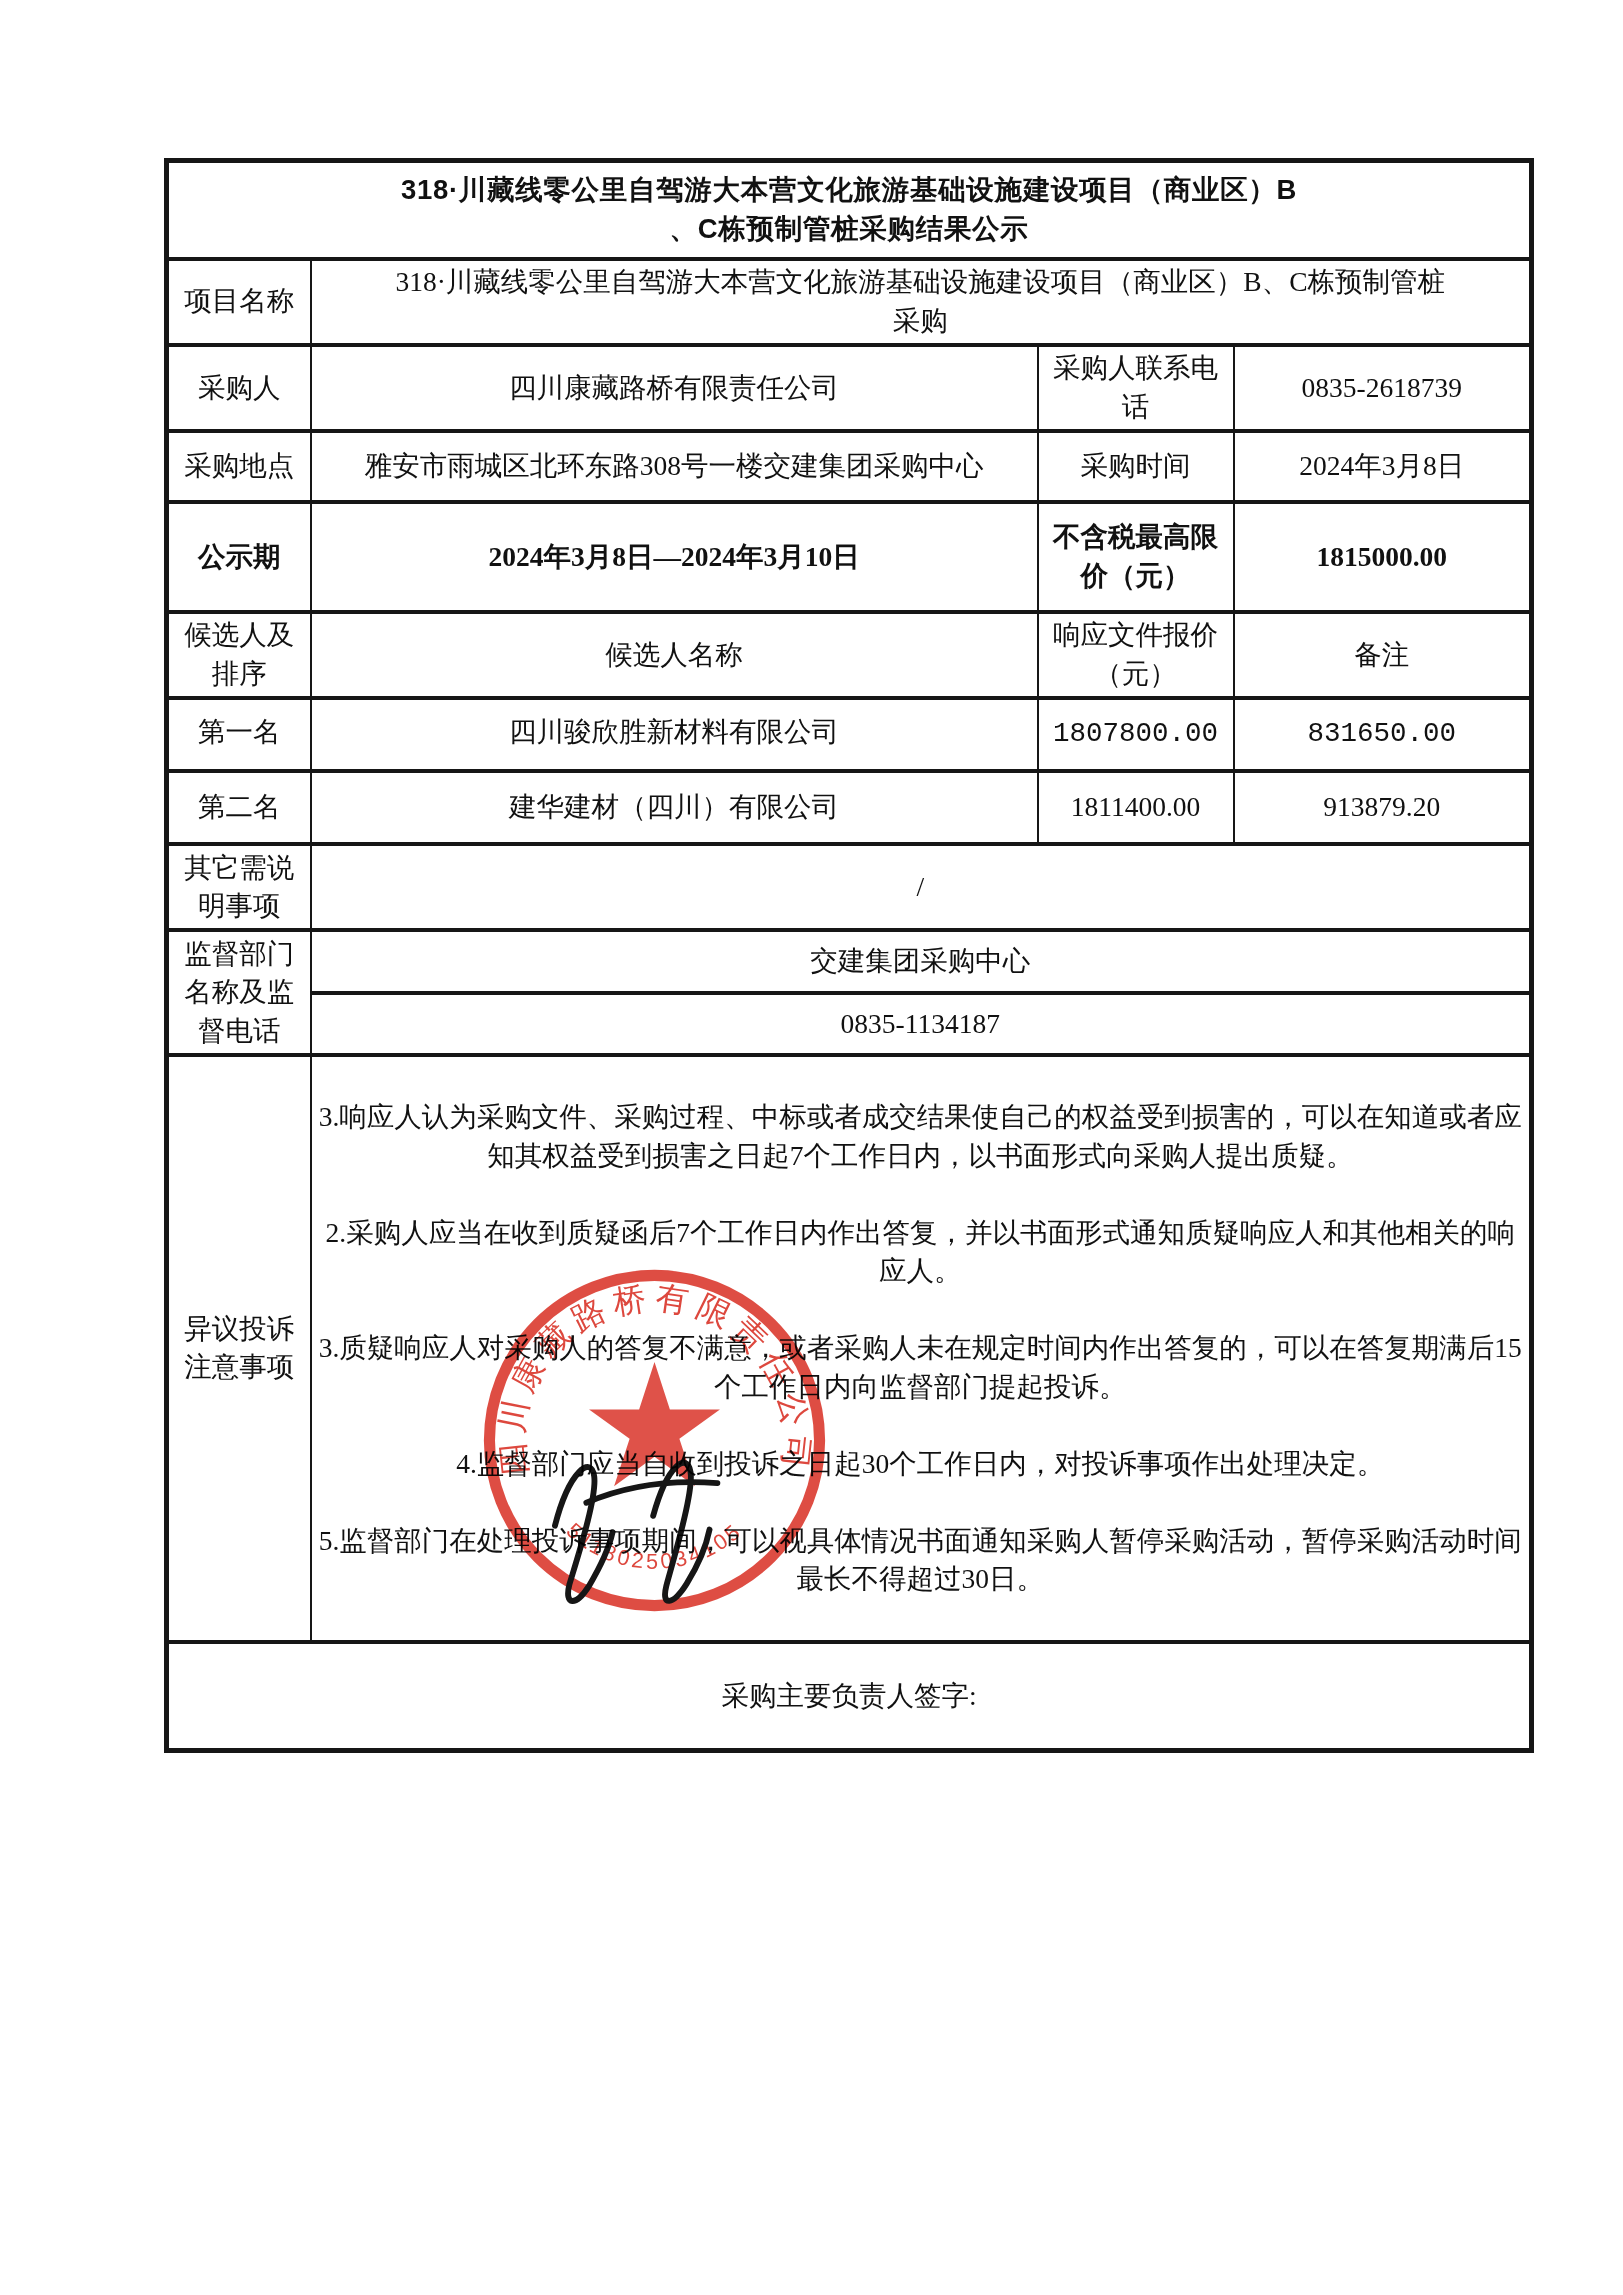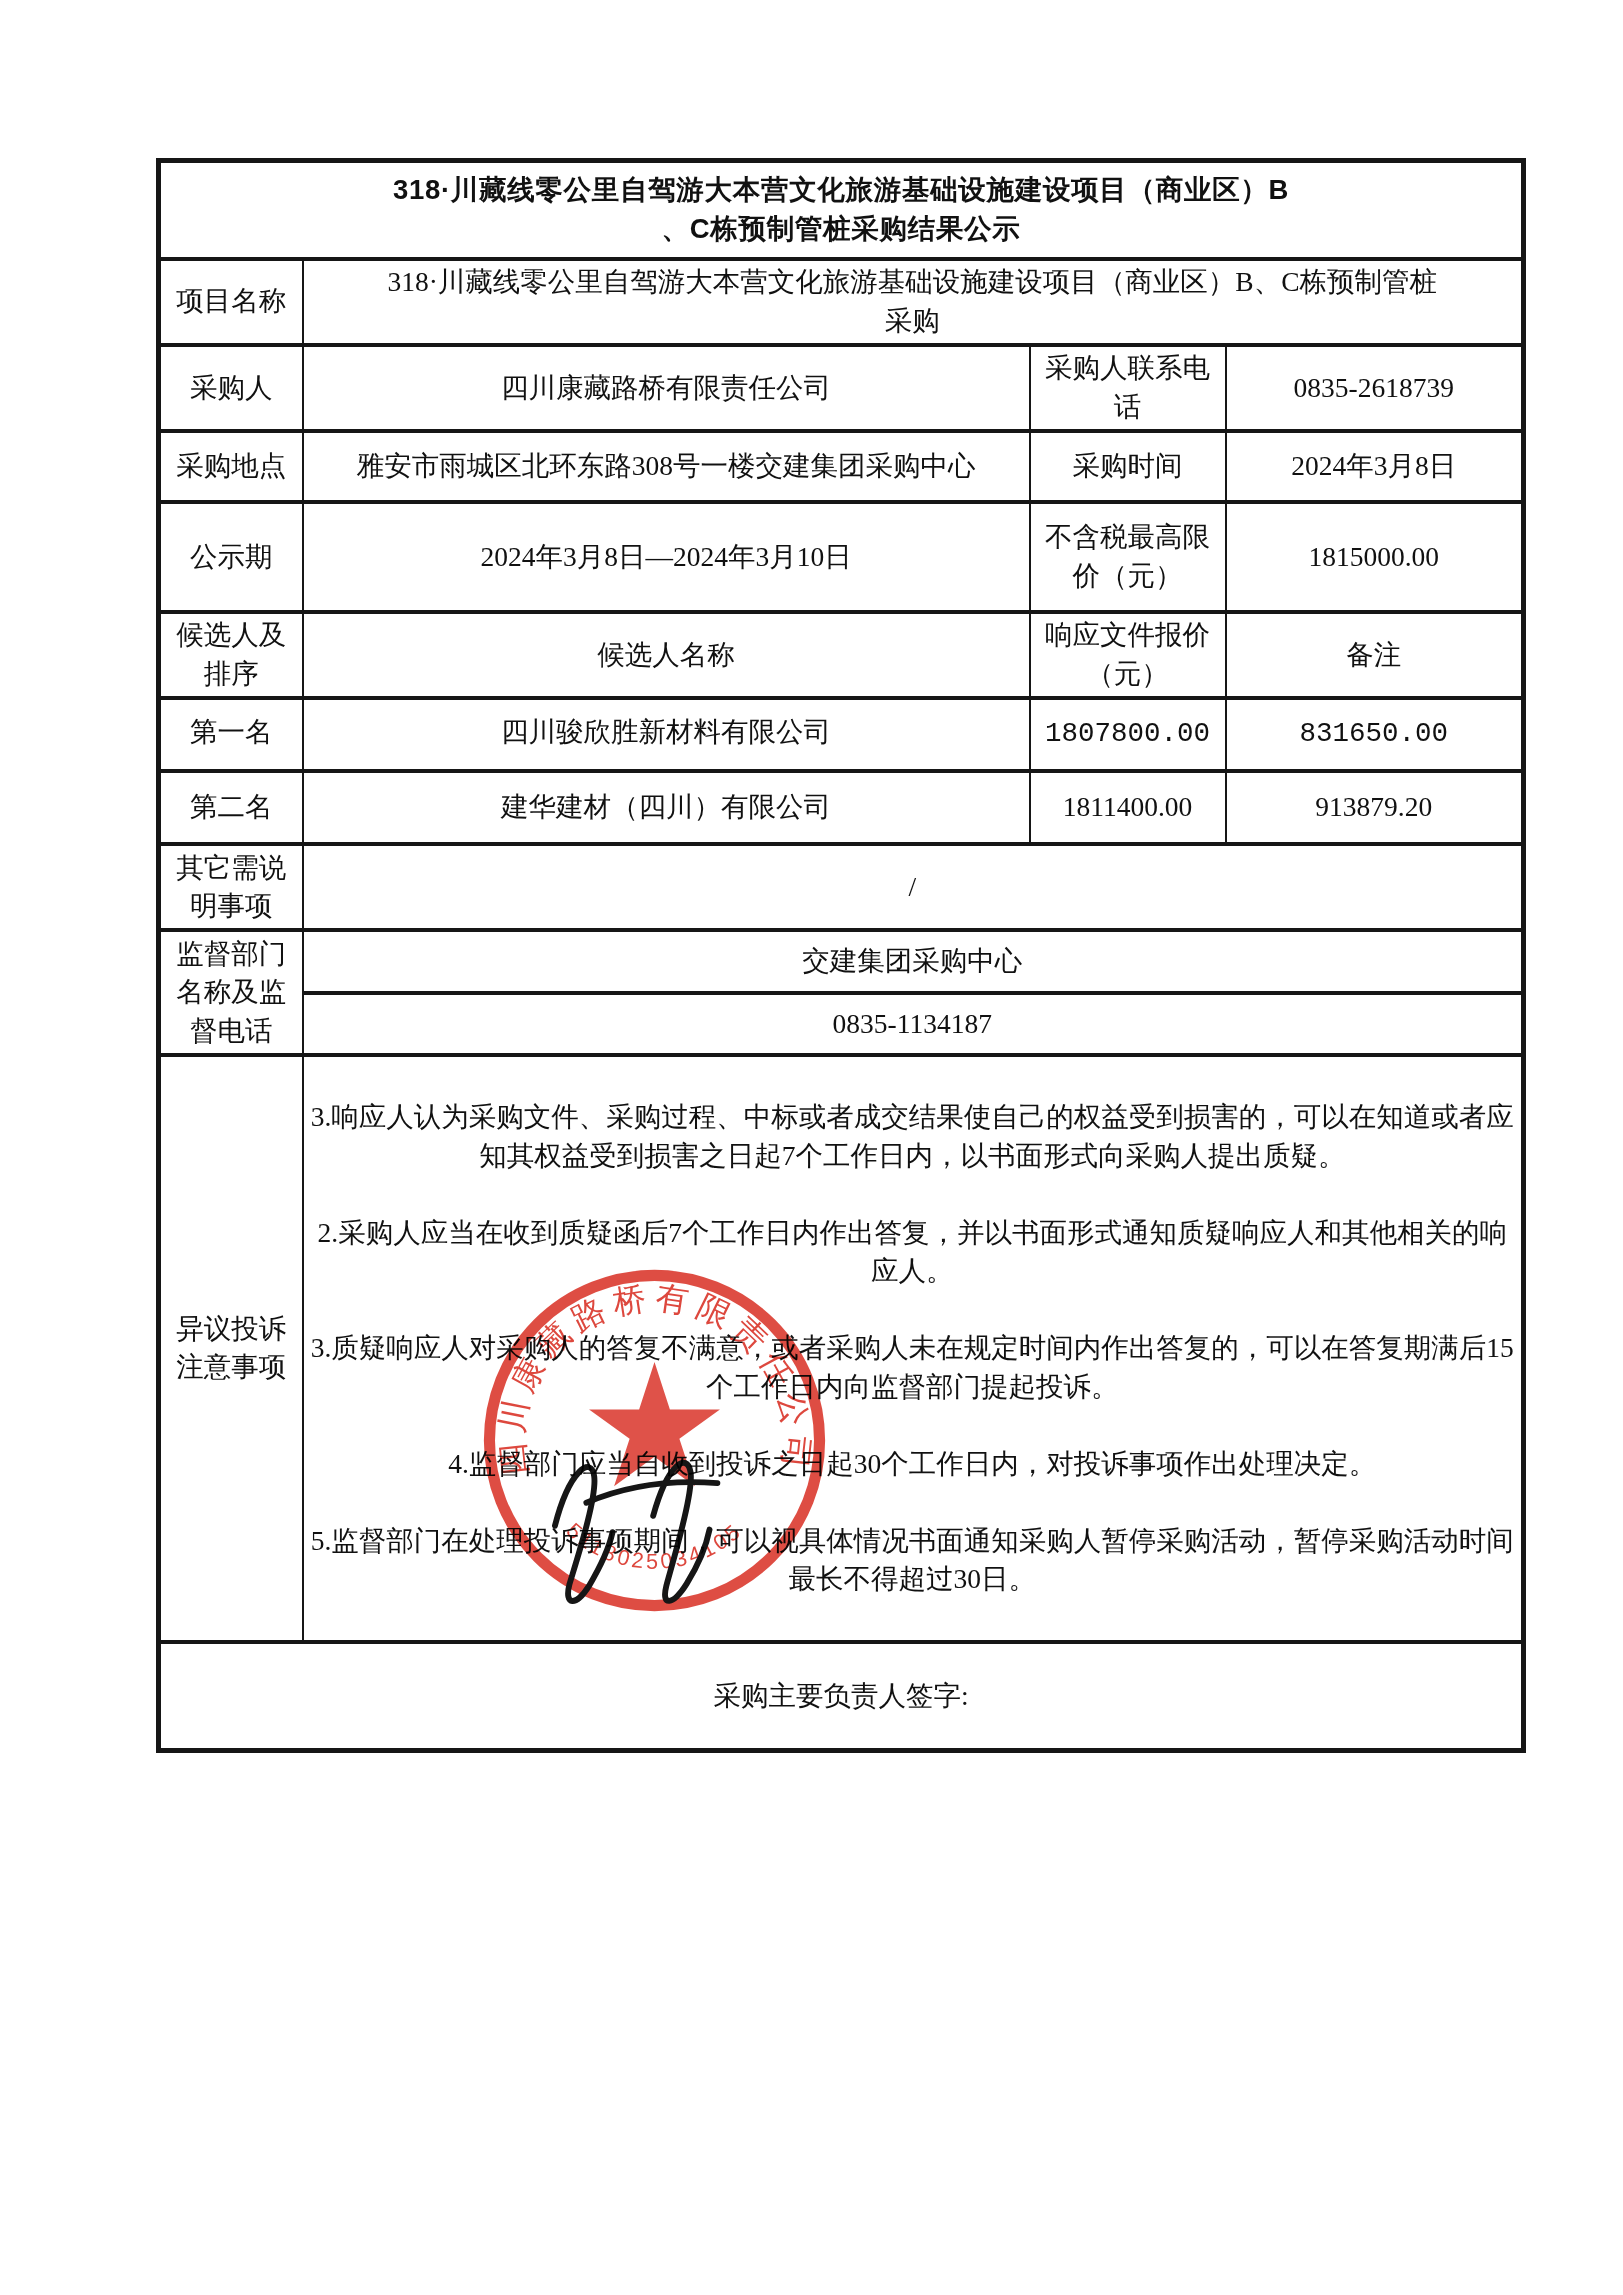--- a/index.html
+++ b/index.html
@@ -7,21 +7,21 @@
     position: relative;
     width: 1623px;
     height: 2295px;
     background: #ffffff;
     font-family: "Liberation Serif", serif;
     color: #111;
     overflow: hidden;
   }
   table.doc {
     position: absolute;
-    left: 156px;
+    left: 164px;
     top: 158px;
     width: 1365px;
     border-collapse: collapse;
     table-layout: fixed;
     border: 5.9px solid #161616;
   }
   table.doc td {
     border-left: 2.6px solid #161616;
     border-right: 2.6px solid #161616;
     border-top: 4.6px solid #161616;
@@ -31,21 +31,21 @@
     font-size: 27.5px;
     line-height: 1.4;
     white-space: pre-line;
     padding: 2.6px 5.2px;
     overflow: hidden;
   }
   tr.r-title  { height: 98px; }
   tr.r-proj   { height: 76px; margin-top: 20px; }
   tr.r-buyer  { height: 75px; }
   tr.r-loc    { height: 71px; }
-  tr.r-pub    { height: 110px; }
+  tr.r-pub    { height: 110px; font-weight: bold; }
   tr.r-cand   { height: 75px; }
   tr.r-first  { height: 73px; font-family: Liberation Mono, monospace; }
   tr.r-second { height: 73px; }
   tr.r-other  { height: 67px; }
   tr.r-sup1   { height: 50px;  }
   tr.r-sup2   { height: 50px;  }
   tr.r-obj    { height: 397px; }
   tr.r-sign   { height: 109px; }
 
   td.title-cell {

